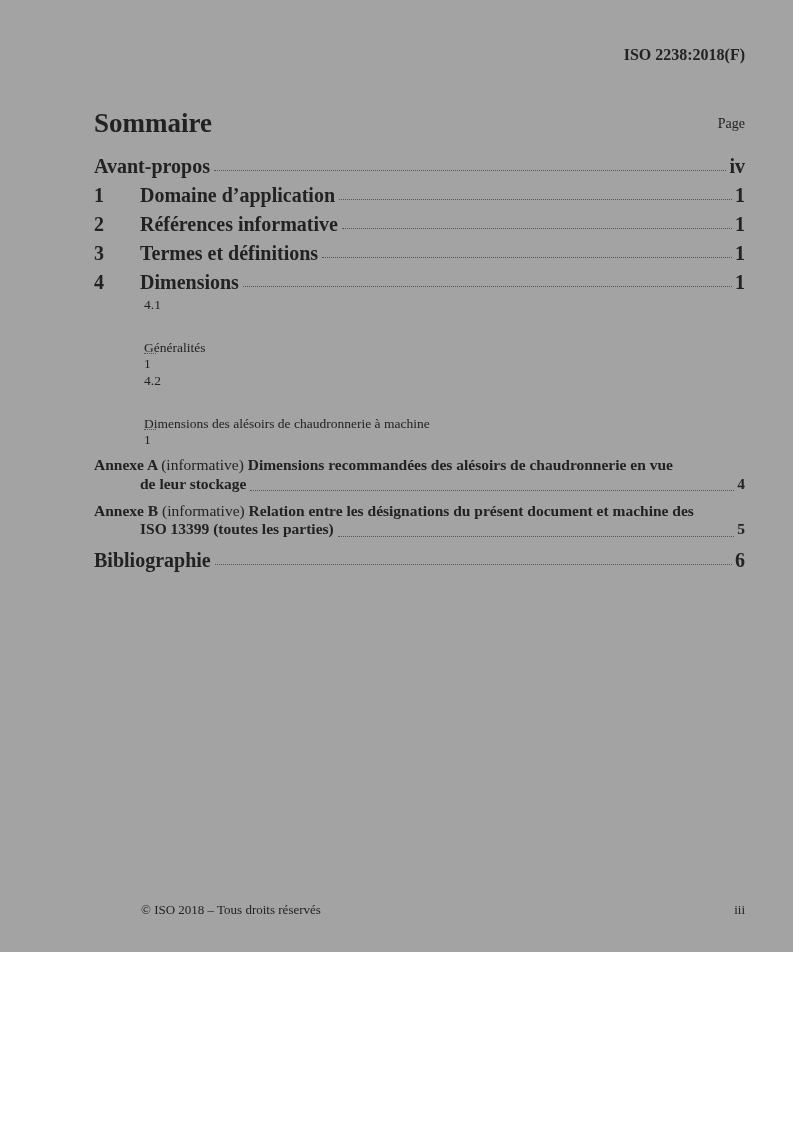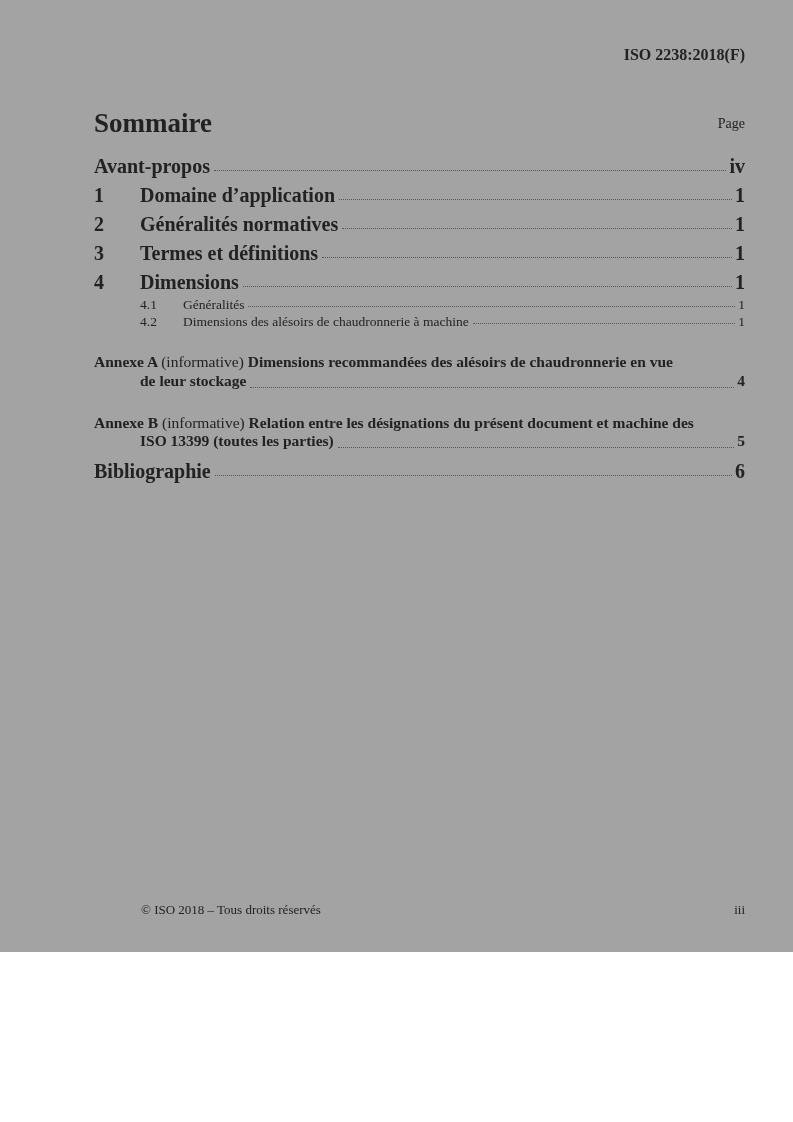--- a/index.html
+++ b/index.html
@@ -51,36 +51,37 @@
   .row.first { margin-top: 0; }
 
   .num { width: 46px; flex: 0 0 46px; }
 
   .row.sub {
     font-size: 13.5px;
     font-weight: normal;
     line-height: 1.12;
     margin-top: 2px;
     padding-left: 46px;
+    flex-direction: column;
   }
   .row.sub .num { width: 43px; flex: 0 0 43px; }
 
   .leader {
     flex: 1 1 auto;
     min-width: 12px;
     height: 1px;
     margin-left: 4px;
     margin-right: 3px;
     border-bottom: 1.6px dotted #555555;
     transform: translateY(-2px);
   }
   .page-num { font-weight: bold; }
   .row.sub .page-num { font-weight: normal; }
 
-  .annexe { margin-top: 24px; font-size: 15.5px; line-height: 1.18; }
+  .annexe { margin-top: 9px; font-size: 15.5px; line-height: 1.18; }
   .annexe-line1 { font-weight: bold; }
   .annexe-line1 .regular { font-weight: normal; }
   .annexe-line2 {
     display: flex;
     align-items: flex-end;
     padding-left: 46px;
     font-weight: bold;
   }
   .biblio { margin-top: 9px; }
 
@@ -118,21 +119,21 @@
 
       <div class="row">
         <span class="num">1</span>
         <span>Domaine d’application</span>
         <span class="leader"></span>
         <span class="page-num">1</span>
       </div>
 
       <div class="row">
         <span class="num">2</span>
-        <span>Généralités normatives</span>
+        <span>Références informative</span>
         <span class="leader"></span>
         <span class="page-num">1</span>
       </div>
 
       <div class="row">
         <span class="num">3</span>
         <span>Termes et définitions</span>
         <span class="leader"></span>
         <span class="page-num">1</span>
       </div>

